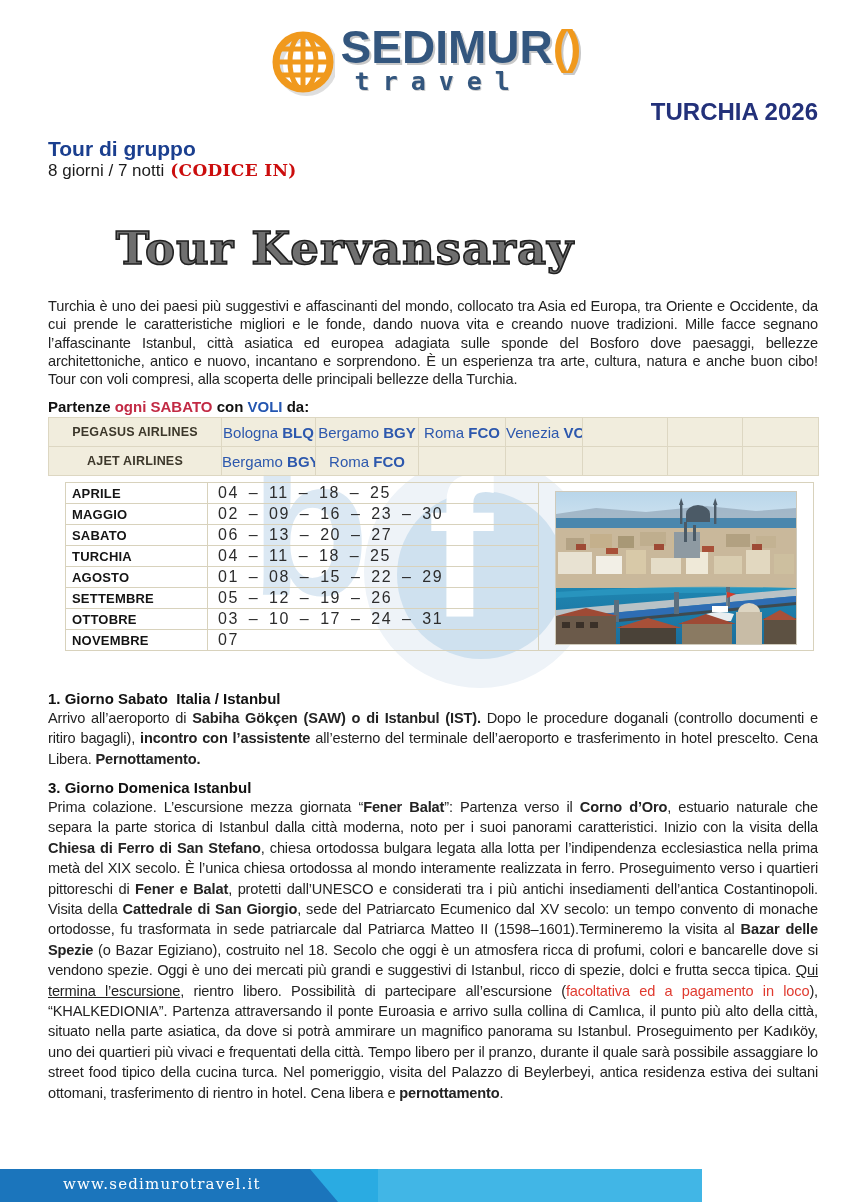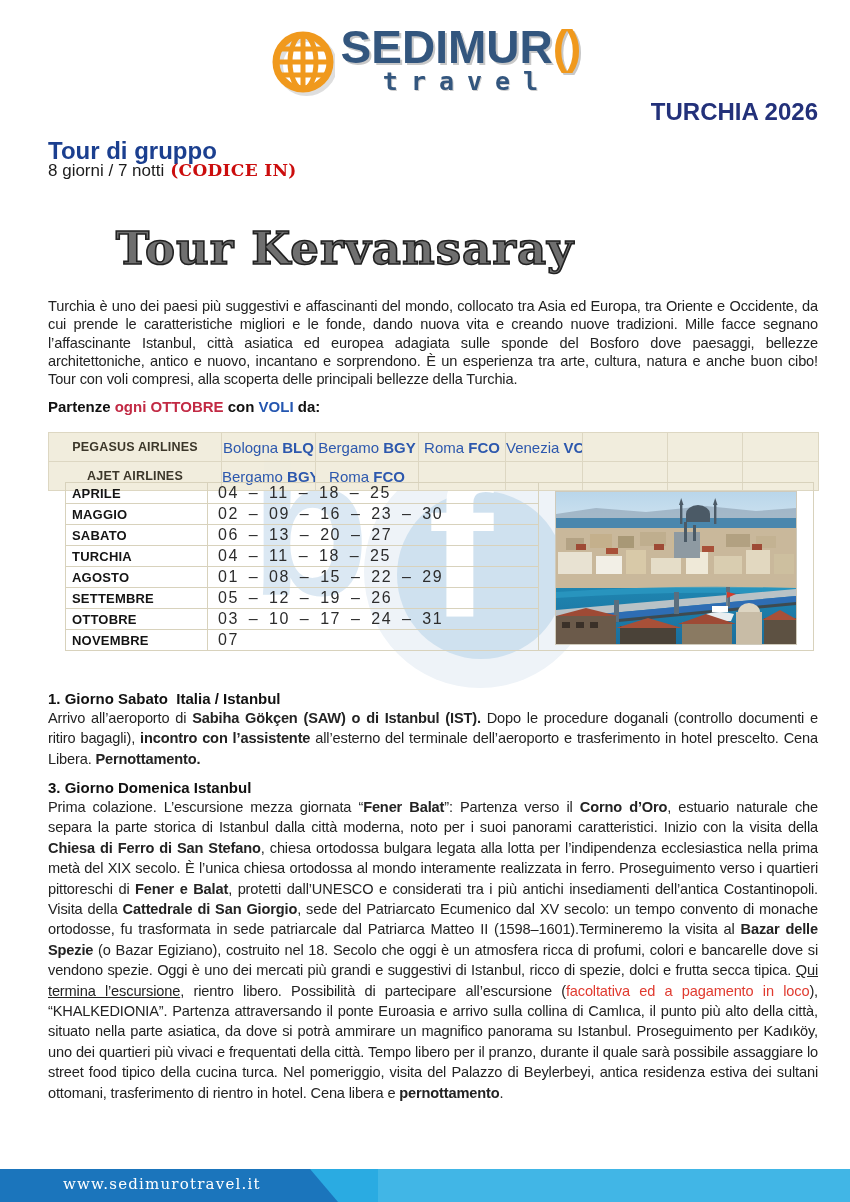--- a/index.html
+++ b/index.html
@@ -10,28 +10,28 @@
     background:#ffffff;
     font-family:"Liberation Sans", sans-serif;
     color:#232323;
     overflow:hidden;
   }
   .abs { position:absolute; }
 
   
   .logo-wrap { top:24px; left:0; width:850px; display:flex; justify-content:center; z-index:2; }
   .logo-inner { display:flex; align-items:flex-start; gap:6px; }
-  .logo-text-block { display:flex; flex-direction:column; align-items:center; }
+  .logo-text-block { display:flex; flex-direction:column; align-items:flex-start; }
   .brand-line { font-family:"Liberation Sans",sans-serif; font-weight:bold; font-size:46px; line-height:46px; color:#33567e; letter-spacing:0px; text-shadow:2px 2px 0 #c8c8c8; }
   .brand-parens { color:#f0991d; font-weight:bold; letter-spacing:-2px; }
   .brand-sub { font-family:"DejaVu Sans Mono", monospace; font-weight:bold; font-size:25px; color:#33567e; letter-spacing:13px; margin-top:-3px; margin-left:14px; text-shadow:1px 1px 0 #cfcfcf; }
 
   
   .year-title { top:98px; right:32px; font-size:24px; font-weight:bold; color:#23317a; letter-spacing:0px; z-index:2;}
-  .tour-type { top:137px; left:48px; font-size:24px; font-weight:bold; color:#1b3f8f; z-index:2;}
+  .tour-type { top:137px; left:48px; font-size:21px; font-weight:bold; color:#1b3f8f; z-index:2;}
   .duration-line { top:160px; left:48px; font-size:17px; color:#1c1c1c; z-index:2;}
   .codice { font-family:"DejaVu Serif", serif; font-weight:bold; color:#cb0d0d; margin-left:6px; letter-spacing:0.3px;}
 
   
   .main-title { top:222px; left:0; width:690px; text-align:center;
     font-family:"DejaVu Serif", serif; font-size:45px; font-weight:bold;
     color:#6f6f6f; -webkit-text-stroke:1.6px #222222; letter-spacing:1px; z-index:2;}
 
   
   .para { text-align:justify; font-size:14.6px; letter-spacing:-0.15px; }
@@ -39,21 +39,21 @@
   .run-bold { font-weight:bold; }
   .run-red { color:#e03a2f; }
   .run-underline { text-decoration:underline; }
 
   
   .departures { top:398px; left:48px; font-size:15px; font-weight:bold; color:#111; z-index:2;}
   .dep-red { color:#c22a44; }
   .dep-blue { color:#2456b0; }
 
   
-  .airline-table { top:432px; left:48px; border-collapse:collapse; table-layout:fixed; width:770px; z-index:2;padding-left:40px;}
+  .airline-table { top:417px; left:48px; border-collapse:collapse; table-layout:fixed; width:770px; z-index:2;padding-left:40px;}
   .airline-table td {
     border:1px solid #ddd7c2; background:rgba(240,236,219,0.95);
     height:29px; text-align:center; vertical-align:middle; overflow:hidden; white-space:nowrap;
   }
   .airline-name { font-size:12.5px; font-weight:bold; color:#3c372a; letter-spacing:0.2px;}
   .airline-city { font-size:15px; color:#2d58ad; }
   .airline-city b { font-weight:bold; }
 
   
   .sched-table { top:482px; left:65px; border-collapse:collapse; table-layout:fixed; width:749px; z-index:2;}
@@ -70,21 +70,21 @@
   .wm-f { top:452px; left:428px; font-family:"Liberation Sans",sans-serif; font-weight:bold; font-size:196px; line-height:196px; color:#ffffff; }
 
   
   .section { left:48px; width:770px; z-index:2; }
   .sec-heading { font-size:15px; font-weight:bold; color:#111; margin-bottom:1px; white-space:pre-wrap; }
   .sec-body { line-height:20.4px; }
   .sec1 { top:690px; }
   .sec2 { top:779px; }
 
   
-  .footer { left:0; bottom:0; width:850px; height:33px; z-index:3; }
+  .footer { left:0; bottom:0; width:702px; height:33px; z-index:3; }
   .footer-base { position:absolute; inset:0; background:#2aabe2; }
   .footer-light { position:absolute; top:0; left:378px; right:0; bottom:0; background:#41b6e6; }
   .footer-dark { position:absolute; inset:0; background:#1b75bc;
     clip-path:polygon(0 0, 310px 0, 338px 100%, 0 100%); }
   .footer-url { position:absolute; left:63px; top:6px; font-family:"DejaVu Serif", serif;
     font-size:15px; color:#ffffff; letter-spacing:1.2px; }
 
   
   .photo-frame { display:inline-block; border:1px solid #cfcabb; line-height:0; }
 </style>
@@ -122,21 +122,21 @@
 <div class="abs tour-type">Tour di gruppo</div>
 <div class="abs duration-line">
   <span>8 giorni / 7 notti</span><span class="codice">(CODICE IN)</span>
 </div>
 
 <div class="abs main-title">Tour Kervansaray</div>
 
 <div class="abs para intro">Turchia è uno dei paesi più suggestivi e affascinanti del mondo, collocato tra Asia ed Europa, tra Oriente e Occidente, da cui prende le caratteristiche migliori e le fonde, dando nuova vita e creando nuove tradizioni. Mille facce segnano l’affascinante Istanbul, città asiatica ed europea adagiata sulle sponde del Bosforo dove paesaggi, bellezze architettoniche, antico e nuovo, incantano e sorprendono. È un esperienza tra arte, cultura, natura e anche buon cibo! Tour con voli compresi, alla scoperta delle principali bellezze della Turchia.</div>
 
 <div class="abs departures">
-  <span>Partenze </span><span class="dep-red">ogni OTTOBRE </span><span> con </span><span class="dep-blue">VOLI</span><span> da:</span>
+  <span>Partenze </span><span class="dep-red">ogni SABATO </span><span> con </span><span class="dep-blue">VOLI</span><span> da:</span>
 </div>
 
 <table class="abs airline-table">
   <colgroup>
     <col style="width:173px">
       <col style="width:94px">
       <col style="width:103px">
       <col style="width:87px">
     <col style="width:77px">
       <col style="width:85px">

